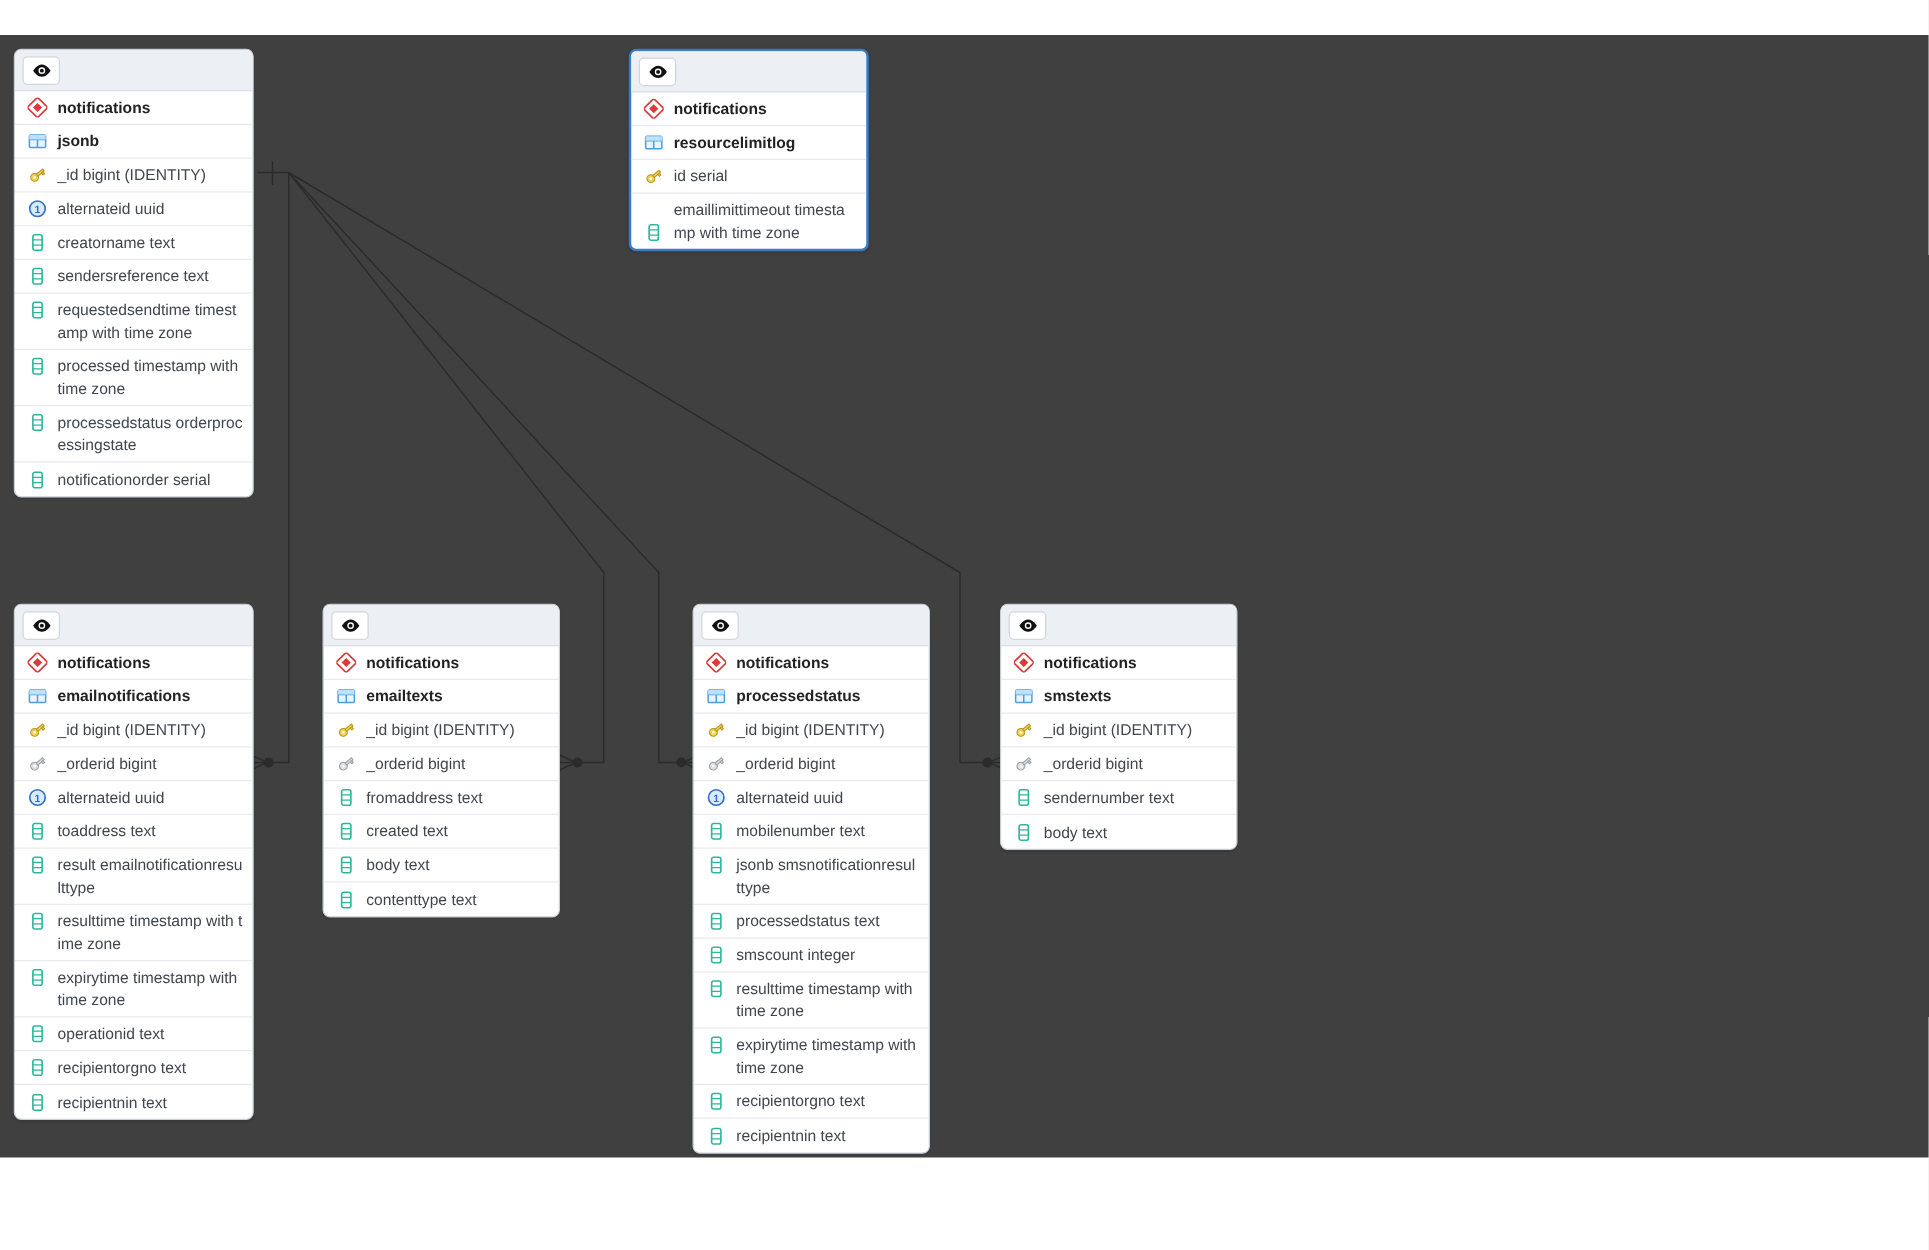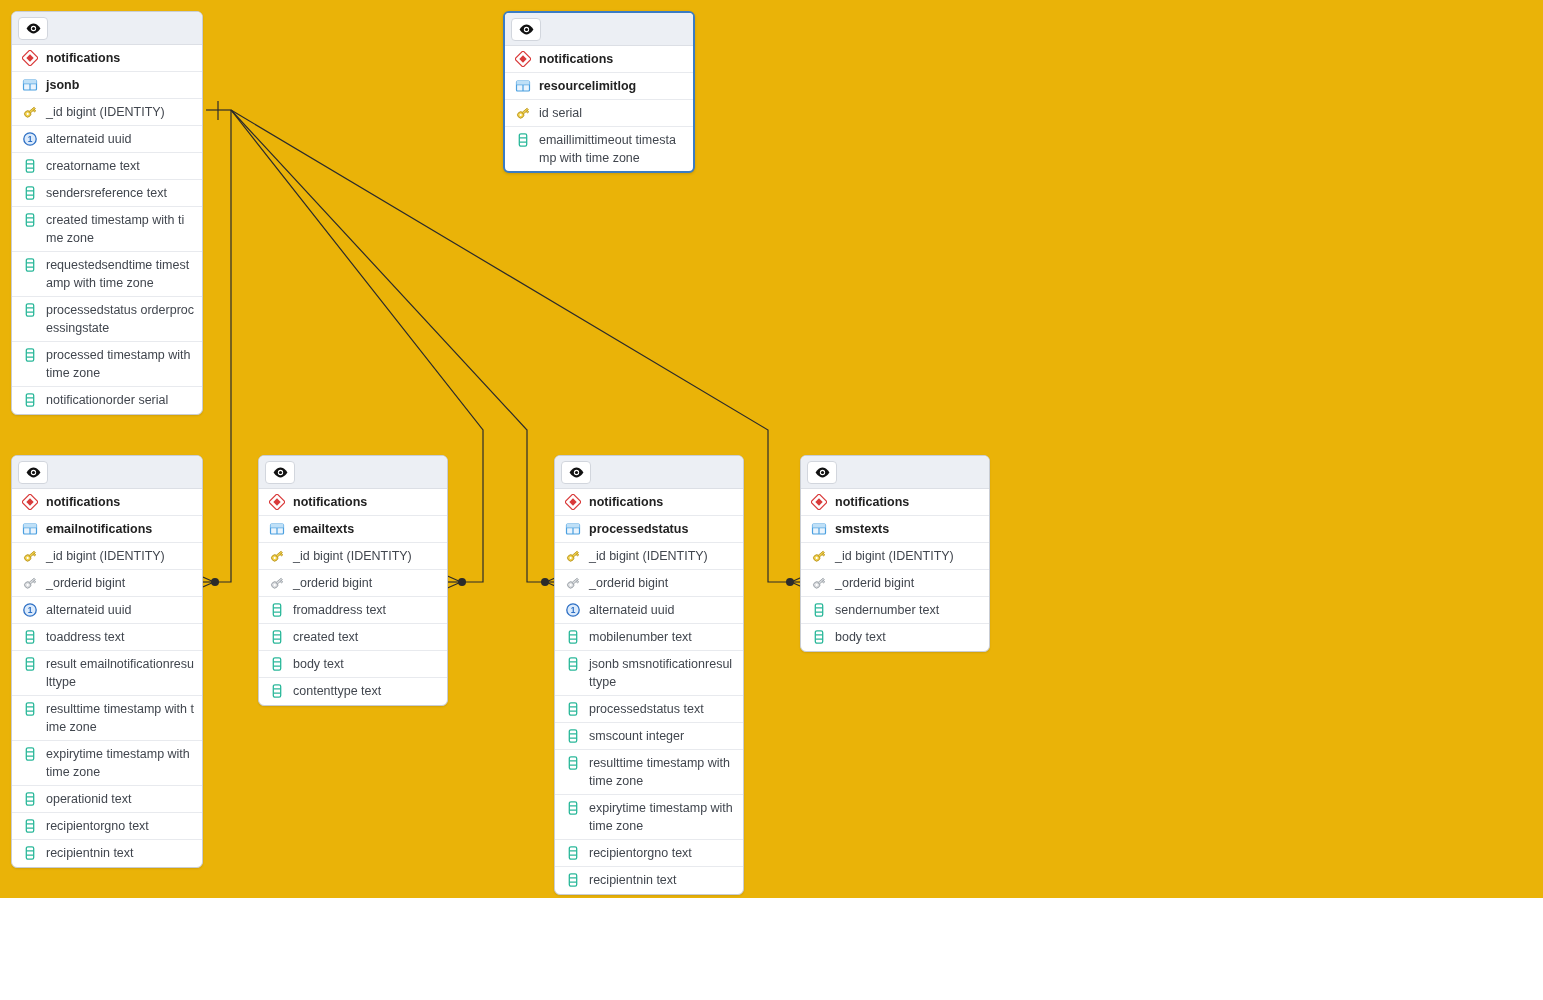--- a/index.html
+++ b/index.html
@@ -7,21 +7,22 @@
     margin: 0; padding: 0;
     background: #ffffff;
     width: 1543px; height: 1000px;
     overflow: hidden;
     font-family: "Liberation Sans", sans-serif;
   }
   #canvas {
     position: relative;
     width: 1543px;
     height: 898px;
-    background: #eab308;
+    background: #404040;
+    margin-top: 28px;
   }
   #edges {
     position: absolute;
     left: 0; top: 0;
     width: 1543px; height: 1000px;
     pointer-events: none;
   }
 
   
   .tbl {
@@ -57,21 +58,21 @@
   .row {
     display: flex;
     align-items: flex-start;
     border-bottom: 1px solid #e8eaee;
     padding: 4px 8px 4px 9px;
     min-height: 27px;
     font-size: 12.5px;
     color: #3a3f47;
     line-height: 18px;
   }
-  .row:last-child { border-bottom: none; }
+  .row:last-child { border-bottom: none; align-items: flex-end; }
   .row .ico {
     flex: 0 0 18px;
     width: 18px; height: 18px;
     margin-right: 7px;
     display: flex;
     align-items: center;
     justify-content: center;
   }
   .row .lbl {
     flex: 1 1 auto;
@@ -203,48 +204,39 @@
         </span>
         <span class="lbl">sendersreference text</span>
       </div>
       <div class="row col">
         <span class="ico">
           <svg width="16" height="16" viewBox="0 0 16 16">
             <rect x="4.3" y="1.8" width="7.4" height="12.4" rx="1.6" fill="#ffffff" stroke="#2bb89a" stroke-width="1.3"></rect>
             <path d="M4.3 5.9 H11.7 M4.3 10.1 H11.7" stroke="#2bb89a" stroke-width="1.1"></path>
           </svg>
         </span>
-        <span class="lbl">created timestamp with time zone</span>
-      </div>
-      <div class="row col">
-        <span class="ico">
-          <svg width="16" height="16" viewBox="0 0 16 16">
-            <rect x="4.3" y="1.8" width="7.4" height="12.4" rx="1.6" fill="#ffffff" stroke="#2bb89a" stroke-width="1.3"></rect>
-            <path d="M4.3 5.9 H11.7 M4.3 10.1 H11.7" stroke="#2bb89a" stroke-width="1.1"></path>
-          </svg>
-        </span>
         <span class="lbl">requestedsendtime timestamp with time zone</span>
       </div>
       <div class="row col">
         <span class="ico">
           <svg width="16" height="16" viewBox="0 0 16 16">
             <rect x="4.3" y="1.8" width="7.4" height="12.4" rx="1.6" fill="#ffffff" stroke="#2bb89a" stroke-width="1.3"></rect>
             <path d="M4.3 5.9 H11.7 M4.3 10.1 H11.7" stroke="#2bb89a" stroke-width="1.1"></path>
           </svg>
         </span>
+        <span class="lbl">processed timestamp with time zone</span>
+      </div>
+      <div class="row col">
+        <span class="ico">
+          <svg width="16" height="16" viewBox="0 0 16 16">
+            <rect x="4.3" y="1.8" width="7.4" height="12.4" rx="1.6" fill="#ffffff" stroke="#2bb89a" stroke-width="1.3"></rect>
+            <path d="M4.3 5.9 H11.7 M4.3 10.1 H11.7" stroke="#2bb89a" stroke-width="1.1"></path>
+          </svg>
+        </span>
         <span class="lbl">processedstatus orderprocessingstate</span>
-      </div>
-      <div class="row col">
-        <span class="ico">
-          <svg width="16" height="16" viewBox="0 0 16 16">
-            <rect x="4.3" y="1.8" width="7.4" height="12.4" rx="1.6" fill="#ffffff" stroke="#2bb89a" stroke-width="1.3"></rect>
-            <path d="M4.3 5.9 H11.7 M4.3 10.1 H11.7" stroke="#2bb89a" stroke-width="1.1"></path>
-          </svg>
-        </span>
-        <span class="lbl">processed timestamp with time zone</span>
       </div>
       <div class="row col">
         <span class="ico">
           <svg width="16" height="16" viewBox="0 0 16 16">
             <rect x="4.3" y="1.8" width="7.4" height="12.4" rx="1.6" fill="#ffffff" stroke="#2bb89a" stroke-width="1.3"></rect>
             <path d="M4.3 5.9 H11.7 M4.3 10.1 H11.7" stroke="#2bb89a" stroke-width="1.1"></path>
           </svg>
         </span>
         <span class="lbl">notificationorder serial</span>
       </div>

